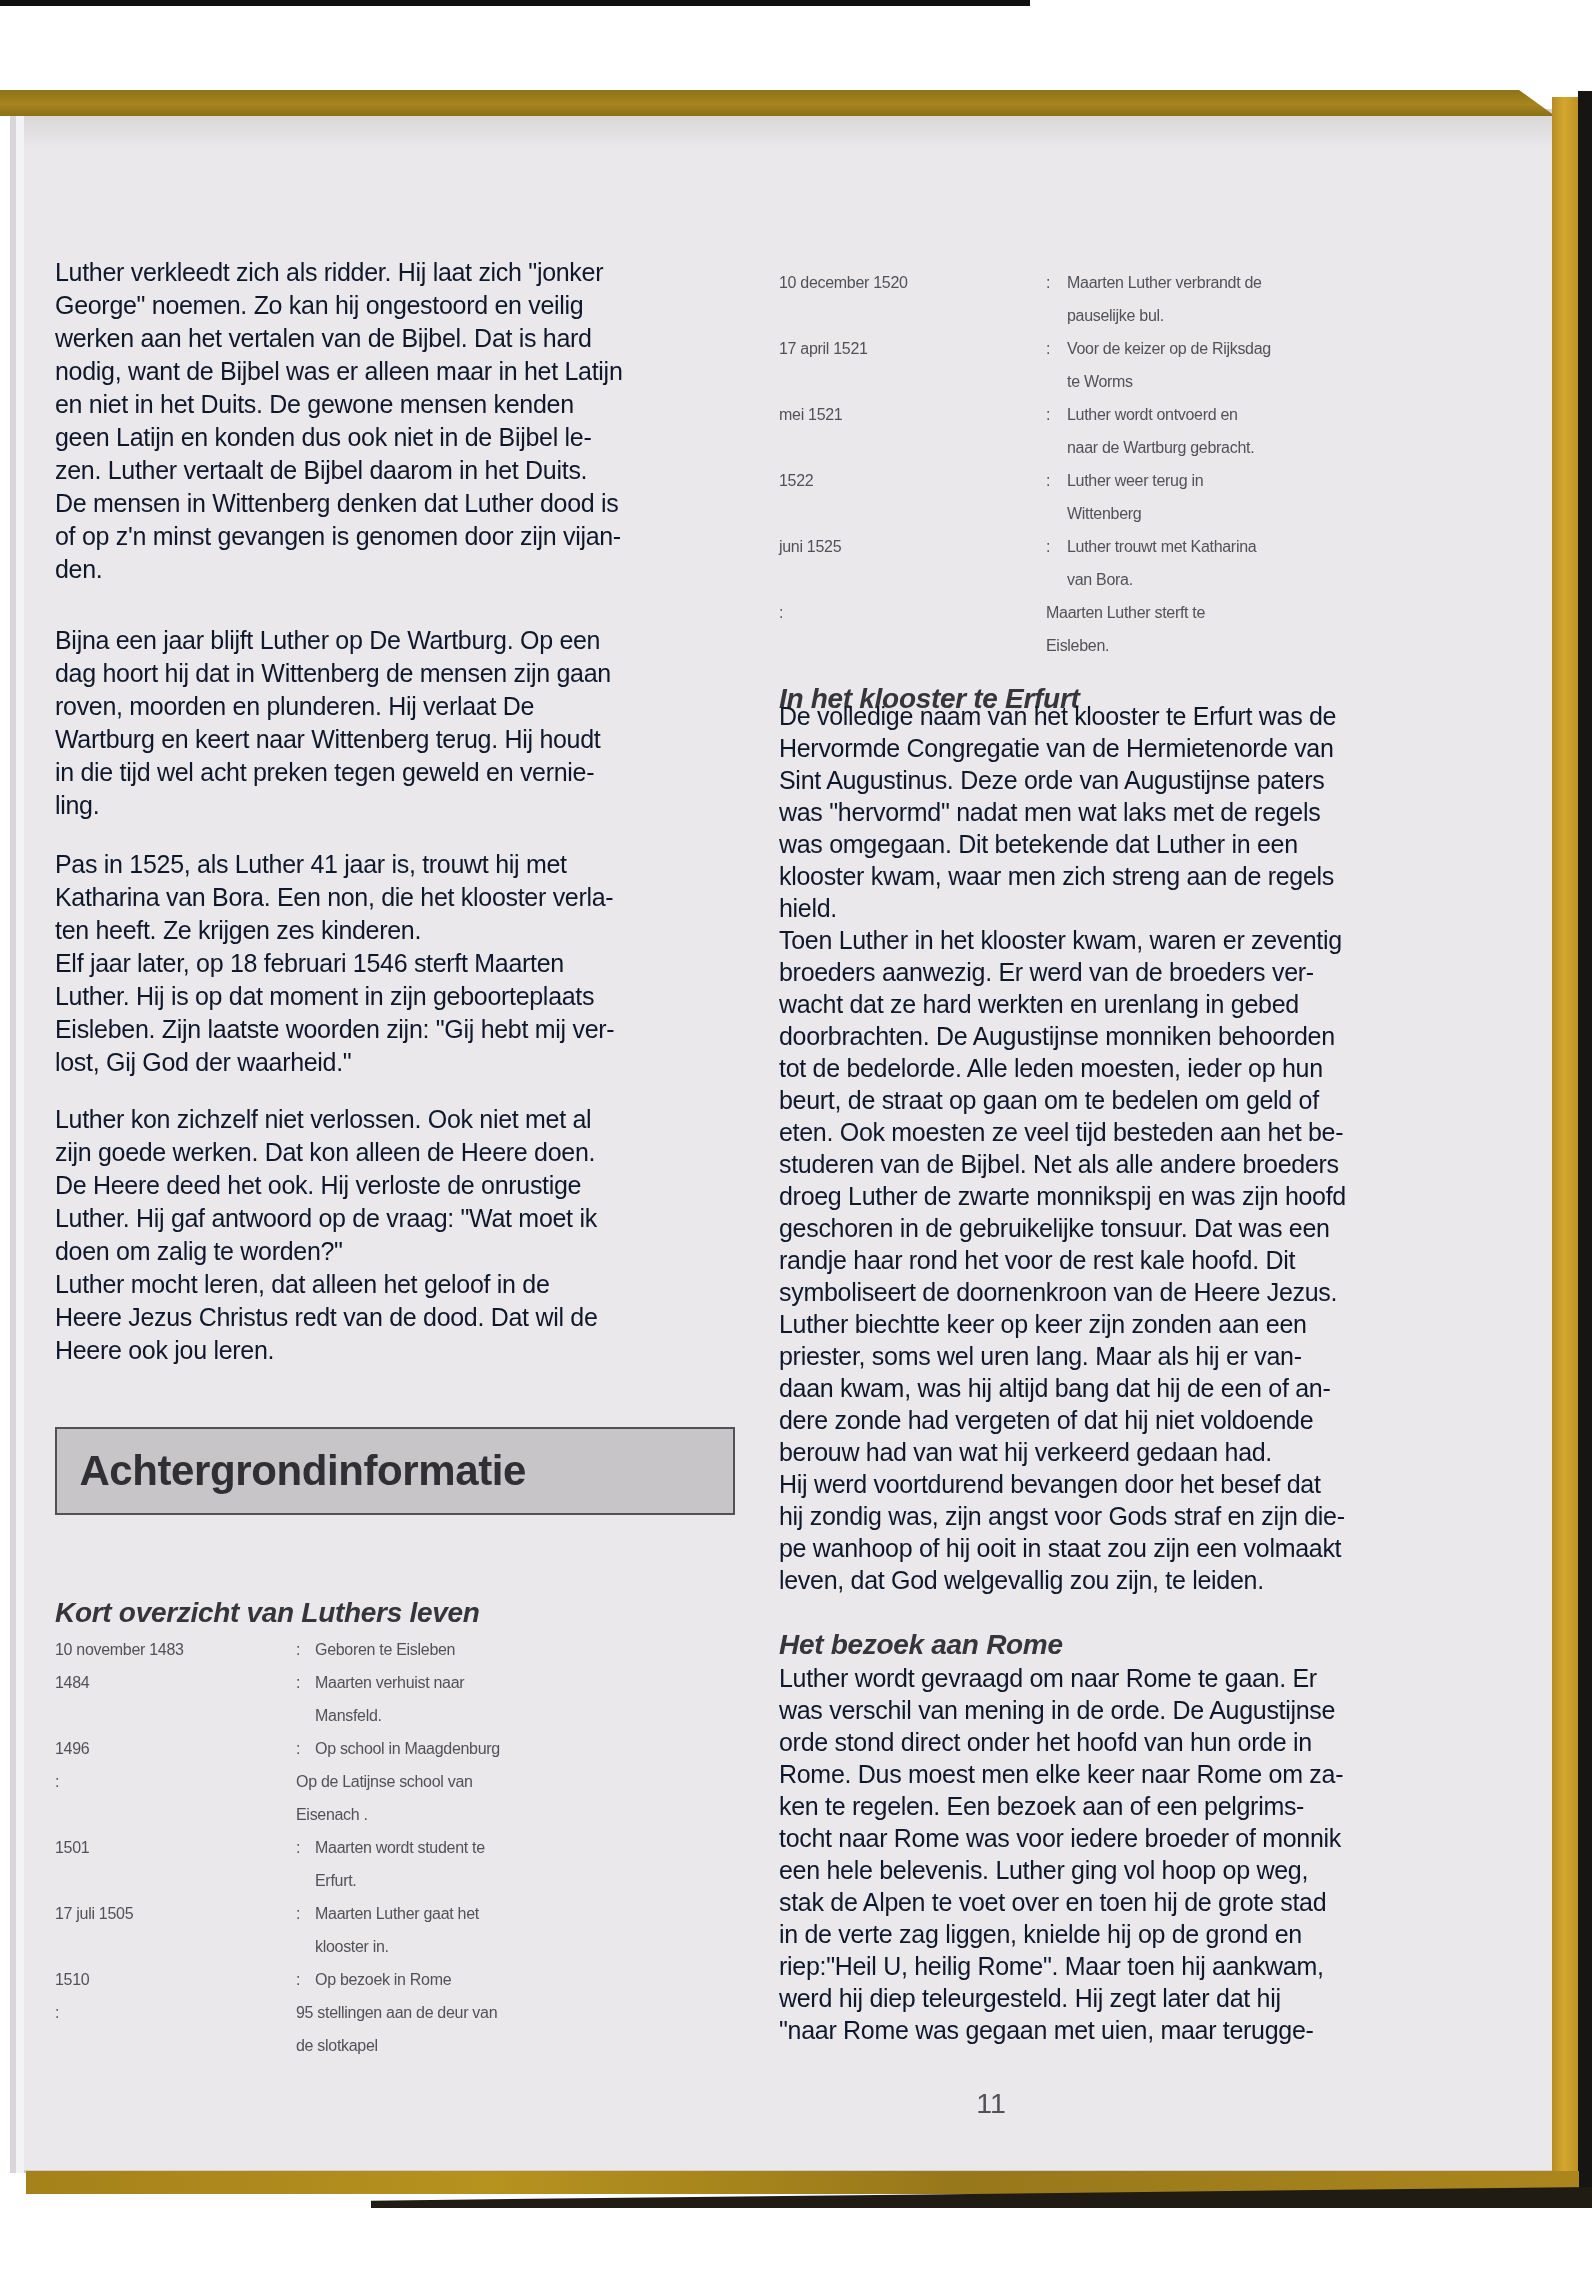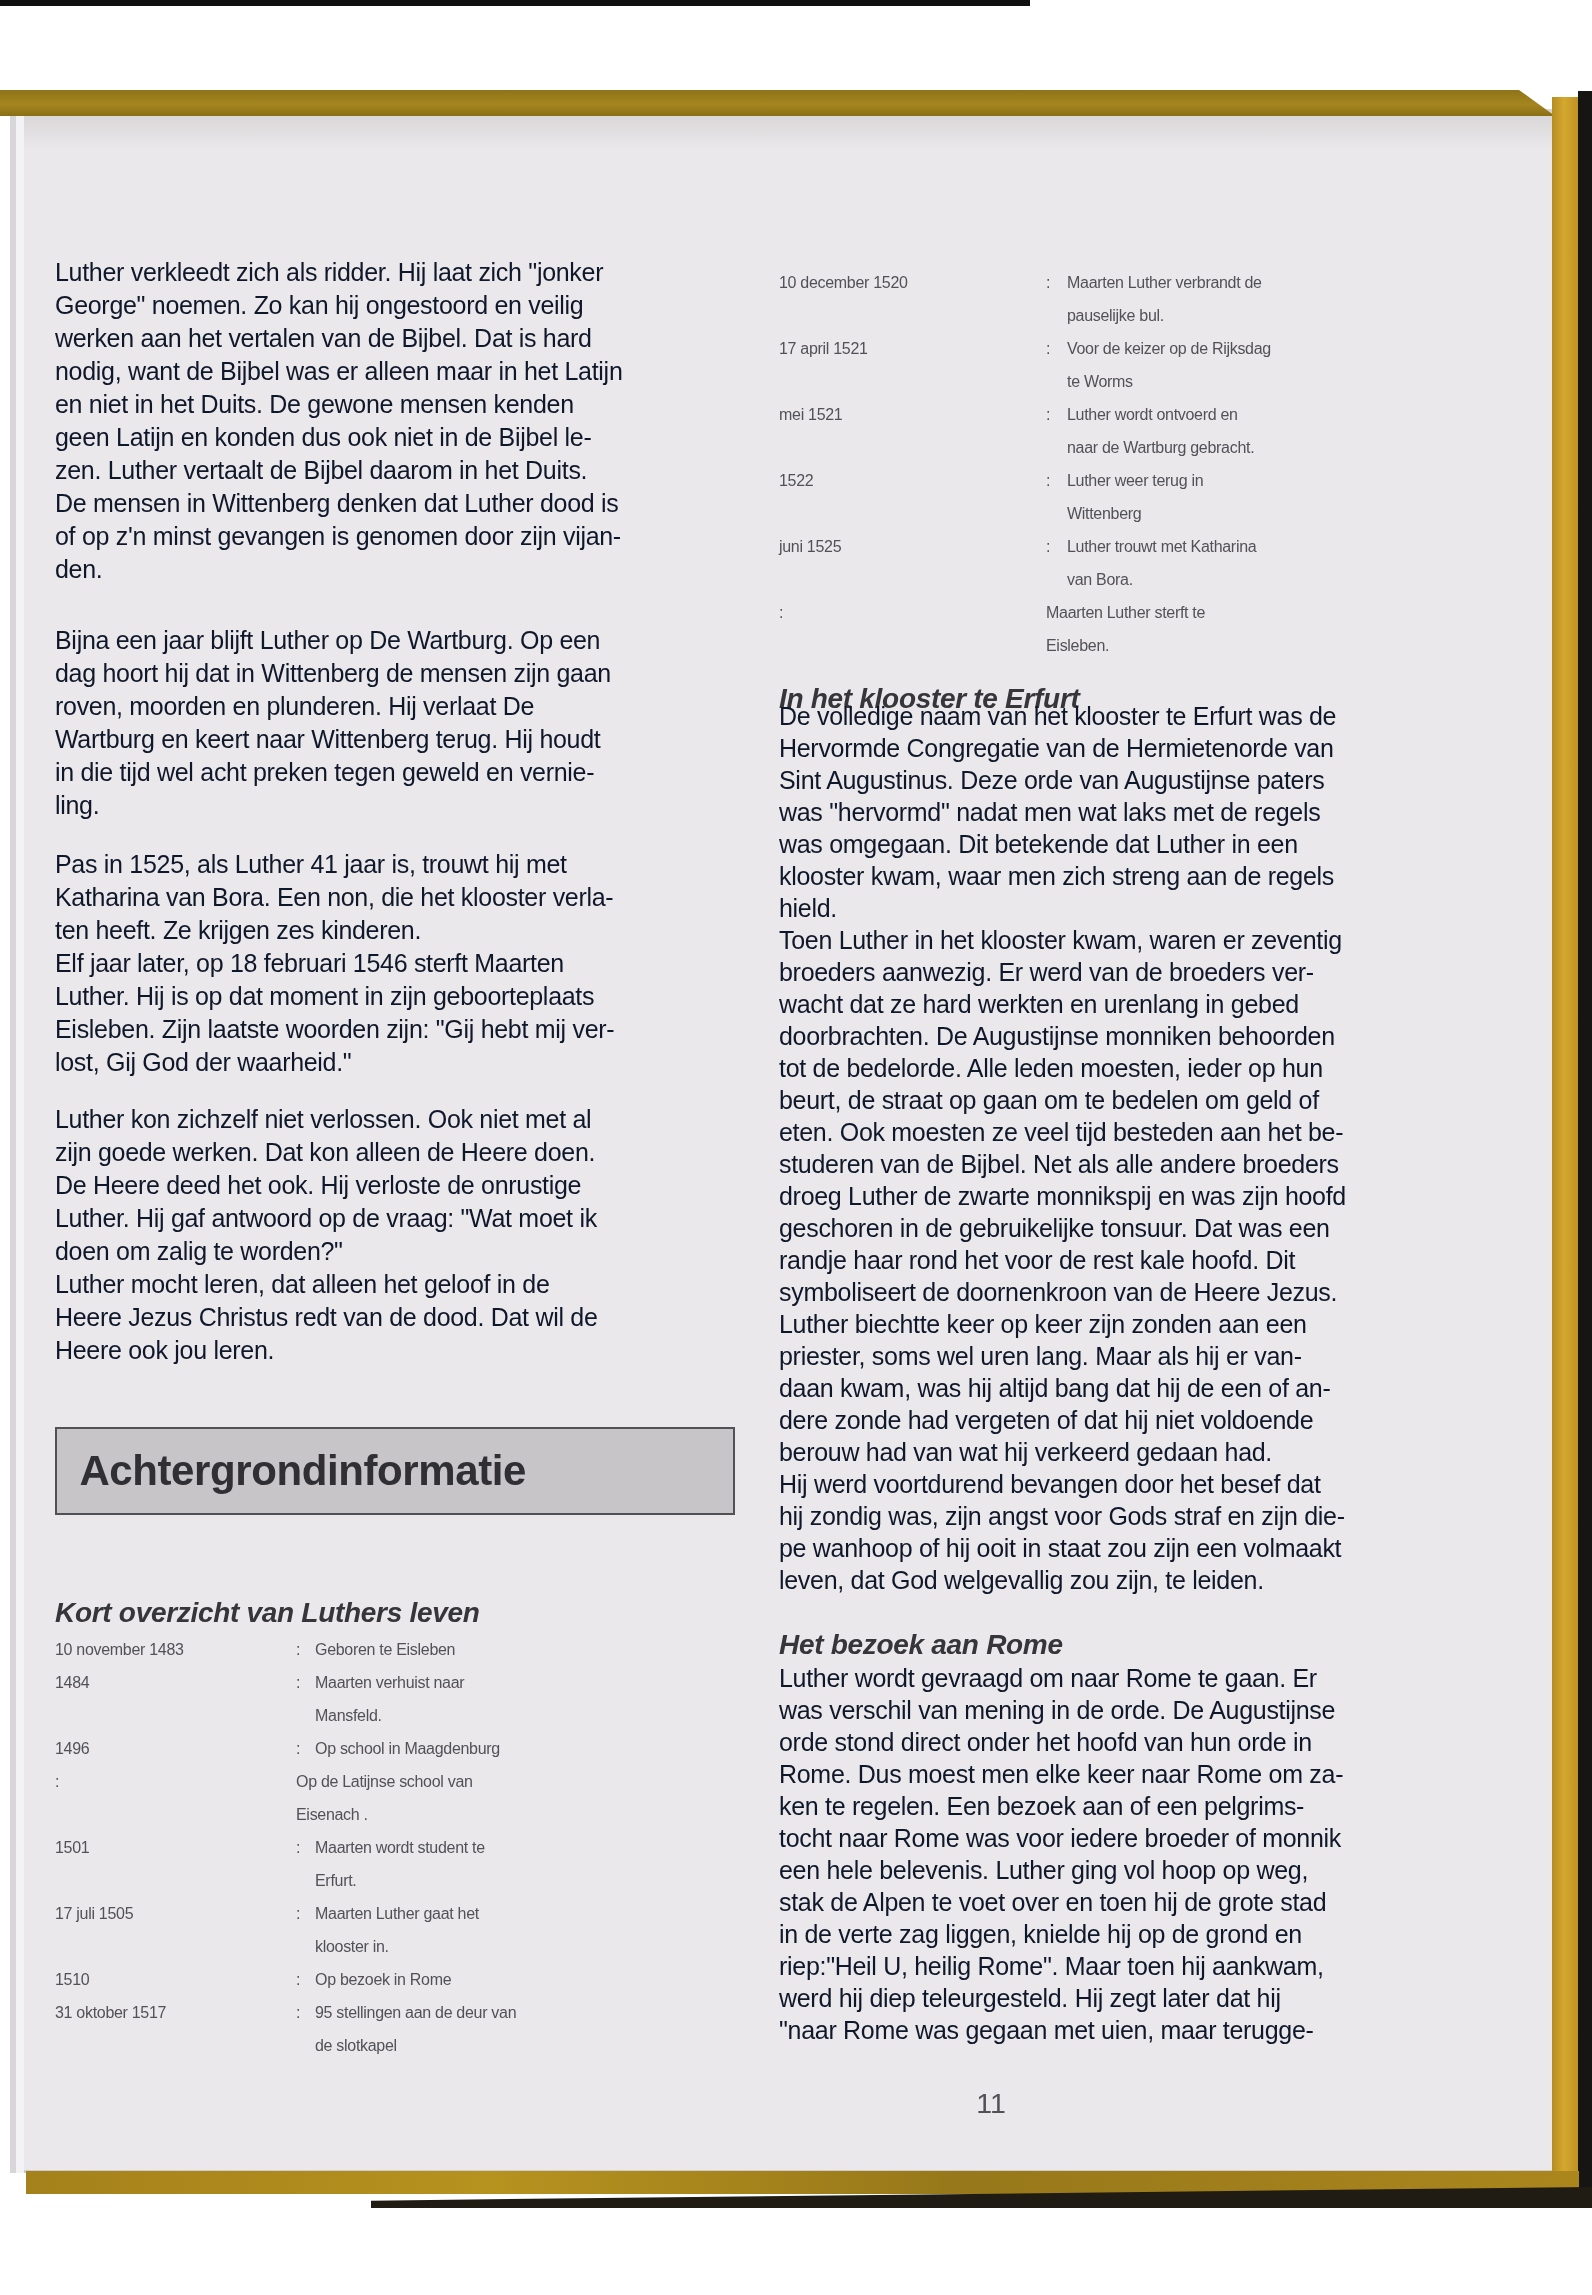--- a/index.html
+++ b/index.html
@@ -157,21 +157,20 @@
     <span class="tl-colon">:</span>
     <span class="tl-text">Maarten Luther gaat het
 klooster in.</span>
   </div>
   <div class="tl-row">
     <span class="tl-date">1510</span>
     <span class="tl-colon">:</span>
     <span class="tl-text">Op bezoek in Rome</span>
   </div>
   <div class="tl-row">
-    <span class="tl-date">31 oktober 1517</span>
     <span class="tl-colon">:</span>
     <span class="tl-text">95 stellingen aan de deur van
 de slotkapel</span>
   </div>
 </div>
 
 <div class="abs timeline tl-right" style="left:779px;top:266px;width:699px;">
   <div class="tl-row">
     <span class="tl-date">10 december 1520</span>
     <span class="tl-colon">:</span>

